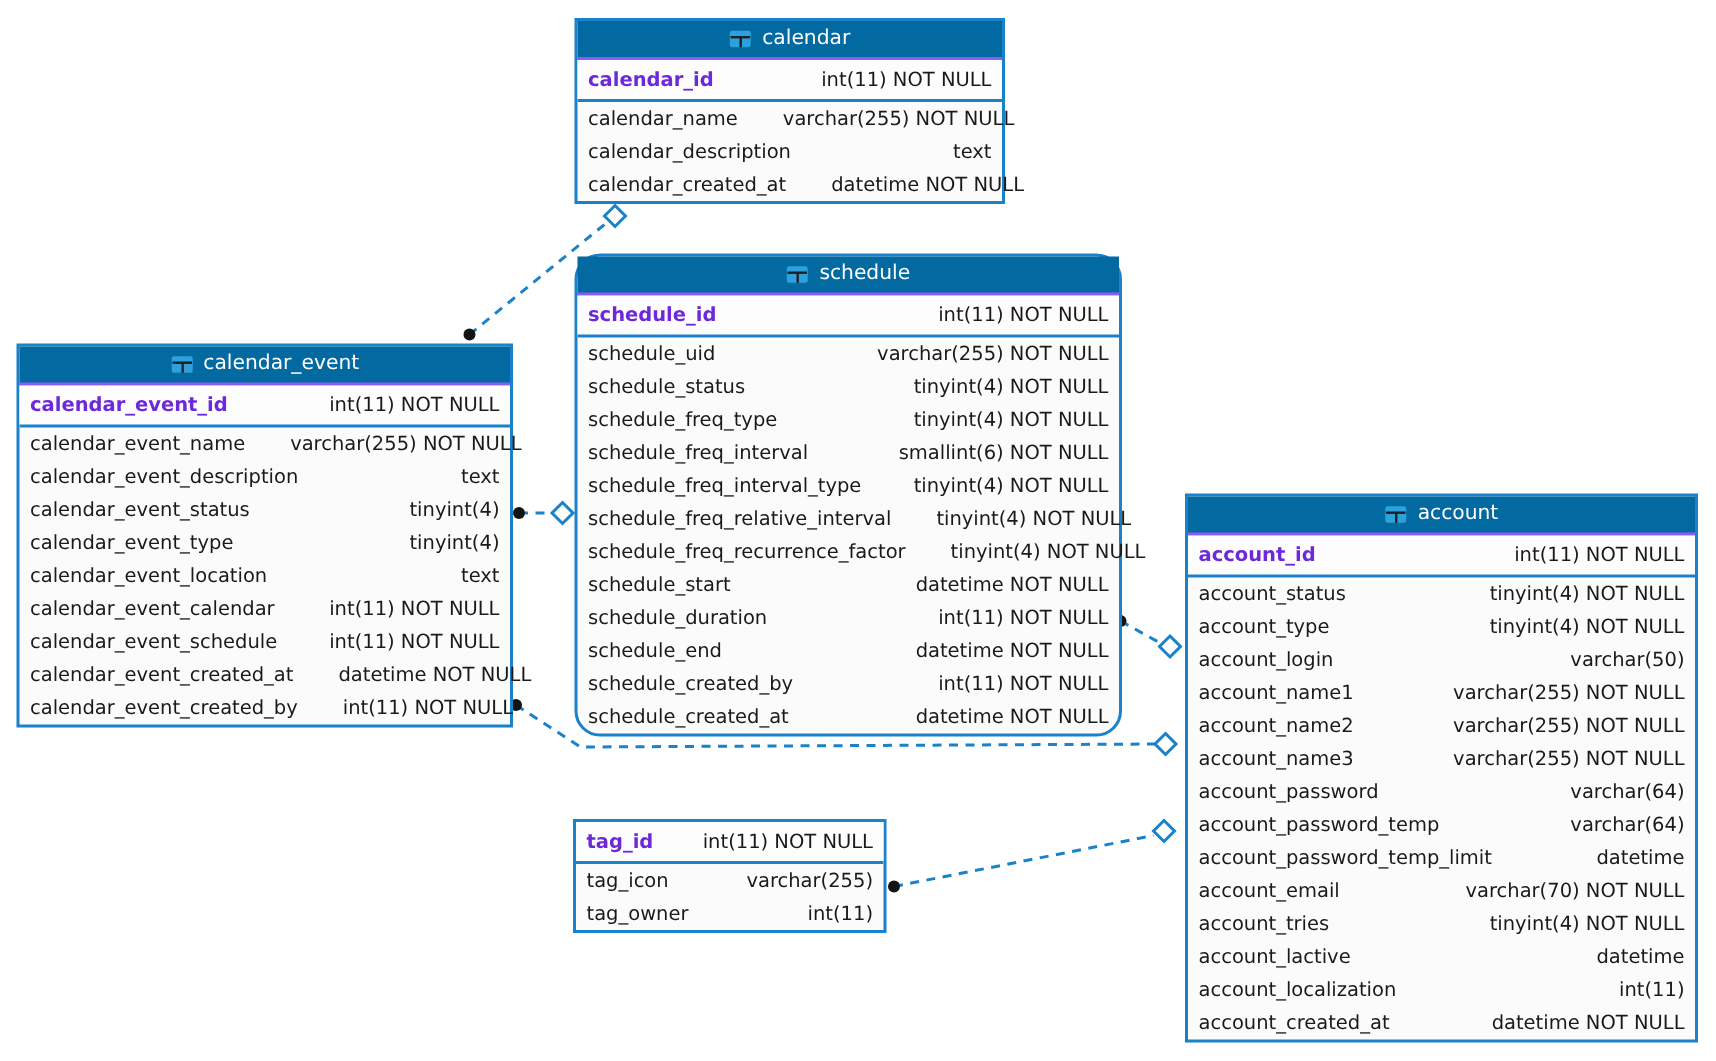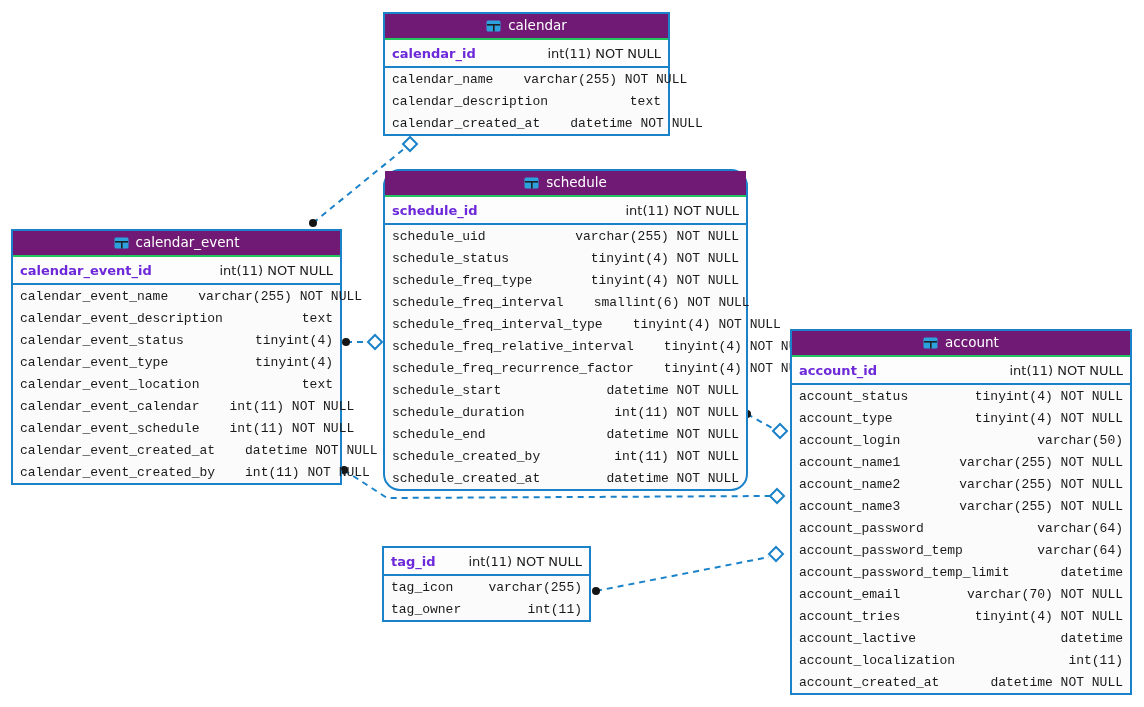--- a/index.html
+++ b/index.html
@@ -10,35 +10,34 @@
     color:#1a1a1a;
   }
   .canvas{position:absolute;inset:0;}
   svg.links{position:absolute;left:0;top:0;pointer-events:none;}
   .tbl{
     position:absolute;box-sizing:border-box;
     border:2px solid #1a82c8;background:#fbfbfb;
     font-size:13px;line-height:1;
   }
   .tbl-header{
-    height:24px;background:#701a75;color:#ffffff;
+    height:24px;background:#0369a1;color:#ffffff;
     display:flex;align-items:center;justify-content:center;gap:7px;
-    border-bottom:2px solid #22c55e;cursor:move;
+    border-bottom:2px solid #8b5cf6;cursor:move;
     font-size:13.5px;
   }
   .tbl-icon{display:inline-flex;align-items:center;}
   .pk-row{
     height:26px;display:flex;align-items:center;justify-content:space-between;
     padding:0 7px;border-bottom:2px solid #1a82c8;background:#fdfdfd;
   }
   .pk-row .cname{font-weight:bold;color:#6d28d9;}
   .rows .row{
     height:22px;display:flex;align-items:center;justify-content:space-between;
     padding:0 7px;
-    font-family:Liberation Mono, monospace;
   }
   .cname{white-space:nowrap;margin-right:10px;}
   .ctype{white-space:nowrap;padding-left:20px;}
   
   #tbl-calendar      {left:383px;top:12px; width:287px;}
   #tbl-schedule      {left:383px;top:169px;width:365px;border-radius:17px;}
   #tbl-calendar-event{left:11px; top:229px;width:331px;}
   #tbl-account       {left:790px;top:329px;width:342px;}
   #tbl-tag           {left:382px;top:546px;width:209px;}
 </style>

